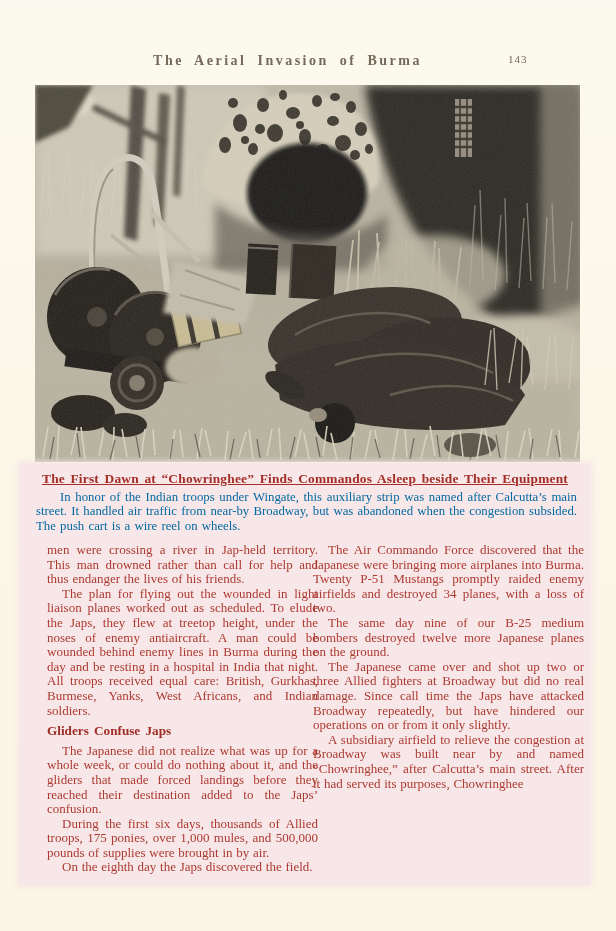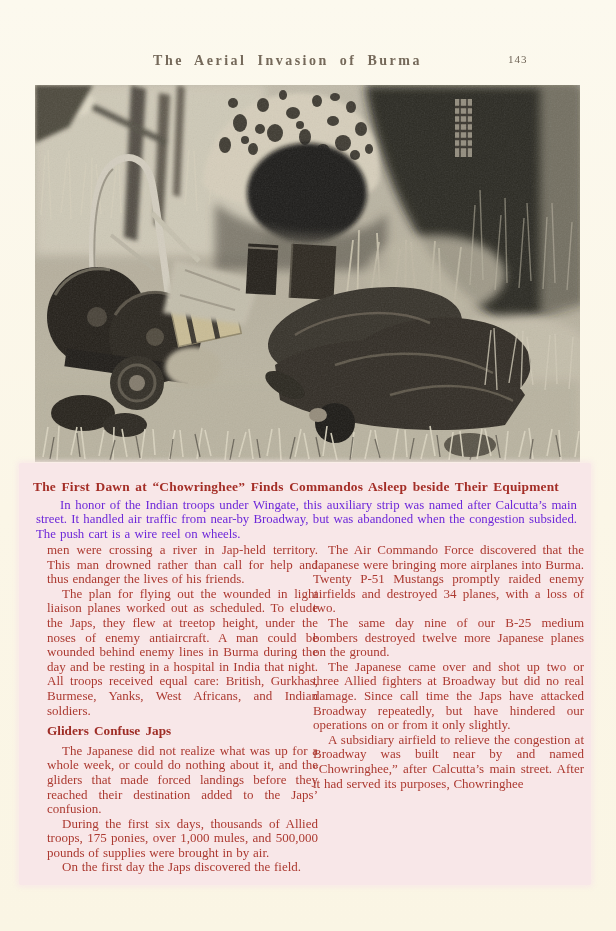--- a/index.html
+++ b/index.html
@@ -32,30 +32,30 @@
   }
   .photo svg{display:block;width:545px;height:377px;}
   
   .pink-panel{
     position:absolute;left:19px;top:463px;width:572px;height:422px;
     background:#f8e7e8;
     border-radius:2px;
     box-shadow:0 0 5px 2px rgba(248,231,232,0.85);
   }
   .caption-title{
-    margin:16px 14px 3px 14px;
-    text-align:left;
+    margin:8px 14px 3px 14px;
+    text-align:center;
     font-size:13.4px;font-weight:bold;
     color:#a42e27;
-    letter-spacing:0.2px;word-spacing:2px;
+    letter-spacing:0.2px;word-spacing:2px;text-decoration:underline;
   }
   .caption-body{
     margin:0 14px 0 17px;
     font-size:12.8px;line-height:14.3px;
-    color:#6d28d9;
+    color:#0369a1;
     text-align:justify;
     text-indent:24px;
     word-spacing:1px;
   }
   
   .col{
     position:absolute;top:543px;width:271px;
     font-size:13px;line-height:14.6px;
     color:#ac3a31;
     text-align:justify;
@@ -236,21 +236,21 @@
     <div class="caption-title">The First Dawn at “Chowringhee” Finds Commandos Asleep beside Their Equipment</div>
     <p class="caption-body">In honor of the Indian troops under Wingate, this auxiliary strip was named after Calcutta’s main street. It handled air traffic from near-by Broadway, but was abandoned when the congestion subsided. The push cart is a wire reel on wheels.</p>
   </div>
 
   <div class="col col-left">
     <p class="noindent">men were crossing a river in Jap-held territory. This man drowned rather than call for help and thus endanger the lives of his friends.</p>
     <p>The plan for flying out the wounded in light liaison planes worked out as scheduled. To elude the Japs, they flew at treetop height, under the noses of enemy antiaircraft. A man could be wounded behind enemy lines in Burma during the day and be resting in a hospital in India that night. All troops received equal care: British, Gurkhas, Burmese, Yanks, West Africans, and Indian soldiers.</p>
     <h3>Gliders Confuse Japs</h3>
     <p>The Japanese did not realize what was up for a whole week, or could do nothing about it, and the gliders that made forced landings before they reached their destination added to the Japs’ confusion.</p>
     <p>During the first six days, thousands of Allied troops, 175 ponies, over 1,000 mules, and 500,000 pounds of supplies were brought in by air.</p>
-    <p>On the first day the Japs discovered the field.</p>
+    <p>On the eighth day the Japs discovered the field.</p>
   </div>
 
   <div class="col col-right">
     <p>The Air Commando Force discovered that the Japanese were bringing more airplanes into Burma. Twenty P-51 Mustangs promptly raided enemy airfields and destroyed 34 planes, with a loss of two.</p>
     <p>The same day nine of our B-25 medium bombers destroyed twelve more Japanese planes on the ground.</p>
     <p>The Japanese came over and shot up two or three Allied fighters at Broadway but did no real damage. Since call time the Japs have attacked Broadway repeatedly, but have hindered our operations on or from it only slightly.</p>
     <p>A subsidiary airfield to relieve the congestion at Broadway was built near by and named “Chowringhee,” after Calcutta’s main street. After it had served its purposes, Chowringhee</p>
   </div>
 
 </div>

